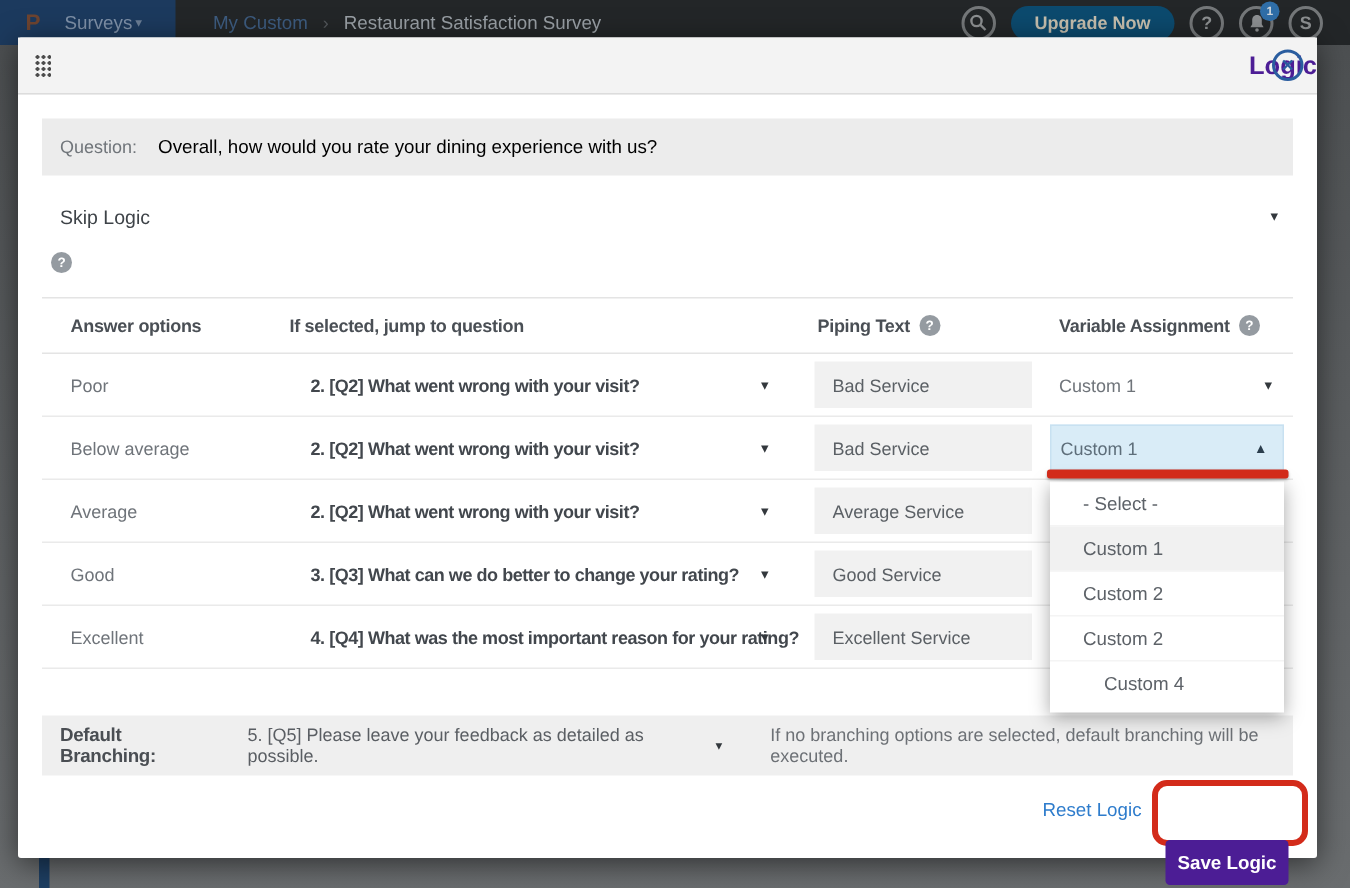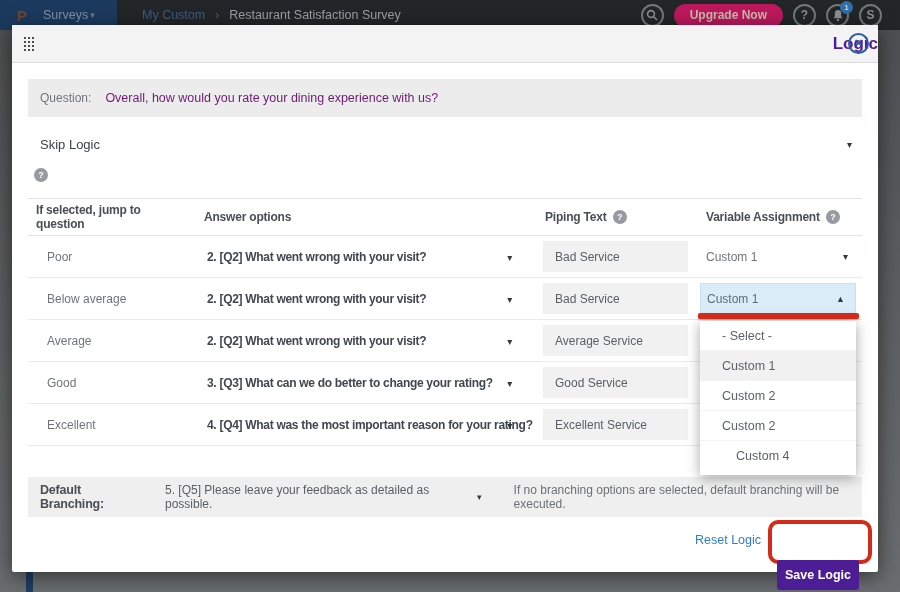--- a/index.html
+++ b/index.html
@@ -14,21 +14,21 @@
   .logo { margin-left:17px; font-weight:bold; font-size:15px; color:#6e4430; }
   .nav-surveys { margin-left:16px; font-size:12.5px; color:#7f91a8; display:flex; align-items:center; gap:2px; }
   .nav-surveys .crt { font-size:9px; color:#6b7e95; }
   .breadcrumb { position:absolute; left:142px; top:0; height:30px; display:flex; align-items:center; gap:10px; font-size:12.5px; }
   .bc-parent { color:#3d5c80; }
   .bc-sep { color:#54585c; font-size:12px; }
   .bc-current { color:#9aa0a6; }
   .tb-icons { position:absolute; right:18px; top:0; height:30px; display:flex; align-items:center; gap:10px; }
   .circle-ic { width:23px; height:23px; border-radius:50%; border:2px solid #75787a; color:#8d9092;
                display:flex; align-items:center; justify-content:center; font-size:12px; font-weight:bold; position:relative; }
-  .upgrade { height:23px; padding:0 16px; border-radius:12px; background:#be185d; color:#c6bfae;
+  .upgrade { height:23px; padding:0 16px; border-radius:12px; background:#0c4a6e; color:#c6bfae;
              font-size:12px; font-weight:bold; display:flex; align-items:center; }
   .badge { position:absolute; top:-5px; right:-6px; width:13px; height:13px; border-radius:50%;
            background:#2f6ea8; color:#cfd6dc; font-size:8px; font-weight:bold;
            display:flex; align-items:center; justify-content:center; border:none; }
   .bell-svg, .mag-svg { display:block; }
 
   
   .navy-sliver { position:absolute; left:26px; top:572px; width:7px; height:20px; background:#1e3f63; z-index:1; }
 
   
@@ -40,21 +40,21 @@
   .drag-dots { position:absolute; left:11px; top:11px; width:11px; height:16px;
                background-image:radial-gradient(circle, #4c4c4c 1.2px, transparent 1.4px);
                background-size:4px 4px; }
   .m-close { position:absolute; right:9px; top:8px; width:21px; height:21px; border-radius:50%;
              border:2px solid #2a5d9f; color:#2a5d9f; font-size:11px; font-weight:bold;
              display:flex; align-items:center; justify-content:center; cursor:pointer; }
 
   .question-bar { position:absolute; left:16px; top:54px; width:834px; height:38px; background:#ececec;
                   display:flex; align-items:center; }
   .q-label { margin-left:12px; font-size:12px; color:#70757a; }
-  .q-text { margin-left:14px; font-size:12.5px; color:#701a75; }
+  .q-text { margin-left:14px; font-size:12.5px; color:#000000; }
 
   .skiplogic-row { position:absolute; left:16px; top:103px; width:834px; height:32px;
                    display:flex; align-items:center; }
   .sl-text { margin-left:12px; font-size:13px; color:#3e4348; }
   .sl-caret { margin-left:auto; margin-right:10px; font-size:10px; color:#33383d; }
 
   .help-ic { width:14px; height:14px; border-radius:50%; background:#959ba1; color:#ffffff;
              font-size:9px; font-weight:bold; display:inline-flex; align-items:center; justify-content:center; }
   .help-standalone { position:absolute; left:22px; top:143px; }
 
@@ -165,22 +165,22 @@
 
   <div class="skiplogic-row">
     <span class="sl-text">Skip Logic</span>
     <span class="sl-caret">▾</span>
   </div>
 
   <span class="help-ic help-standalone">?</span>
 
   <div class="ltable">
     <div class="lrow head">
+      <div class="hc hc1">Answer options</div>
       <div class="hc hc2">If selected, jump to question</div>
-      <div class="hc hc1">Answer options</div>
       <div class="hc hc3">
         <span>Piping Text</span>
         <span class="help-ic">?</span>
       </div>
       <div class="hc hc4">
         <span>Variable Assignment</span>
         <span class="help-ic">?</span>
       </div>
     </div>
 

